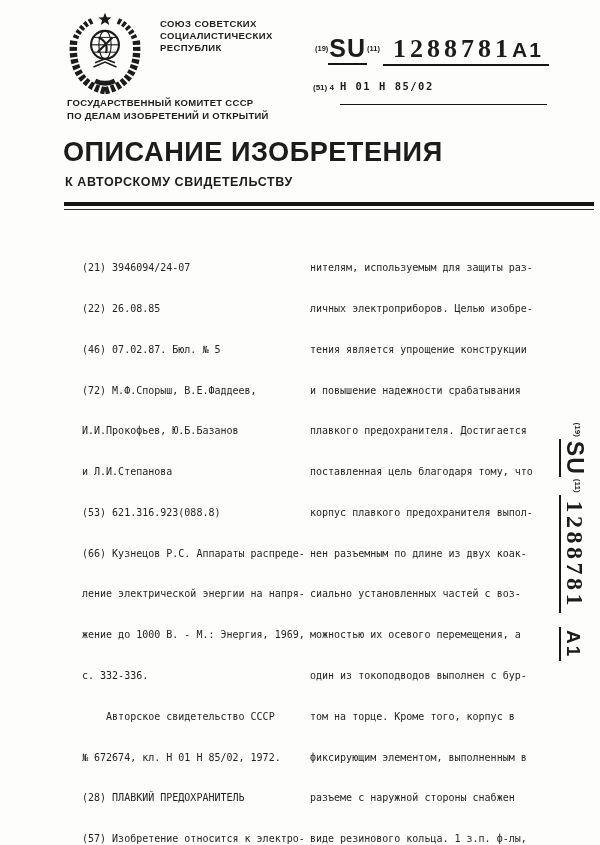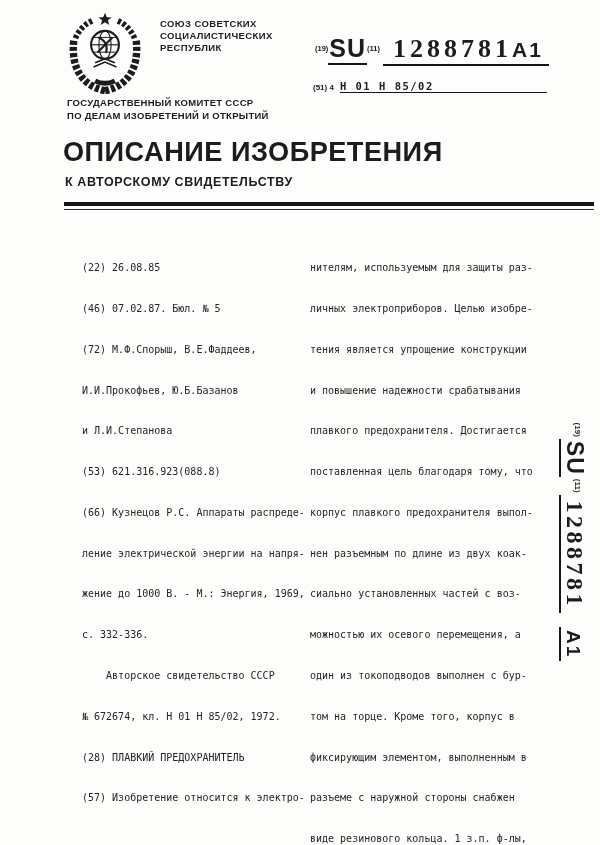--- a/index.html
+++ b/index.html
@@ -35,21 +35,21 @@
   }
   .pub-number {
     font-family: "Liberation Serif", "DejaVu Serif", serif;
     font-size: 26px; font-weight: bold; letter-spacing: 4px; line-height: 1;
   }
   .kind-code { font-size: 21px; font-weight: bold; letter-spacing: 2px; line-height: 1; }
   .ipc-line { left: 313px; top: 80px; width: 234px; display: flex; align-items: baseline; }
   .ipc-inid { font-size: 8px; font-weight: bold; margin-right: 6px; }
   .ipc-class {
     flex: 1; font-size: 10.5px; font-weight: bold; letter-spacing: 1.5px;
-    border-bottom: 1.5px solid #151515; padding-bottom: 0;
+    border-bottom: 1.5px solid #151515; padding-bottom: 12px;
     font-family: "DejaVu Sans Mono", monospace;
   }
   .committee {
     left: 67px; top: 97px;
     font-size: 9.5px; font-weight: bold; line-height: 12.5px;
     letter-spacing: 0.3px; white-space: pre-line;
   }
   .doc-title {
     left: 63px; top: 136px;
     font-size: 28px; font-weight: bold; letter-spacing: 0.5px;
@@ -146,20 +146,21 @@
   <div class="abs committee">ГОСУДАРСТВЕННЫЙ КОМИТЕТ СССР
 ПО ДЕЛАМ ИЗОБРЕТЕНИЙ И ОТКРЫТИЙ</div>
 
   <div class="abs doc-title">ОПИСАНИЕ ИЗОБРЕТЕНИЯ</div>
   <div class="abs doc-subtitle">К АВТОРСКОМУ СВИДЕТЕЛЬСТВУ</div>
 
   <div class="abs rule-thick"></div>
   <div class="abs rule-thin"></div>
 
   <div class="abs col col-left">
+    <div>(21) 3946094/24-07</div>
     <div>(22) 26.08.85</div>
     <div>(46) 07.02.87. Бюл. № 5</div>
     <div>(72) М.Ф.Спорыш, В.Е.Фаддеев,</div>
     <div>И.И.Прокофьев, Ю.Б.Базанов</div>
     <div>и Л.И.Степанова</div>
     <div>(53) 621.316.923(088.8)</div>
     <div>(66) Кузнецов Р.С. Аппараты распреде-</div>
     <div>ление электрической энергии на напря-</div>
     <div>жение до 1000 В. - М.: Энергия, 1969,</div>
     <div>с. 332-336.</div>

